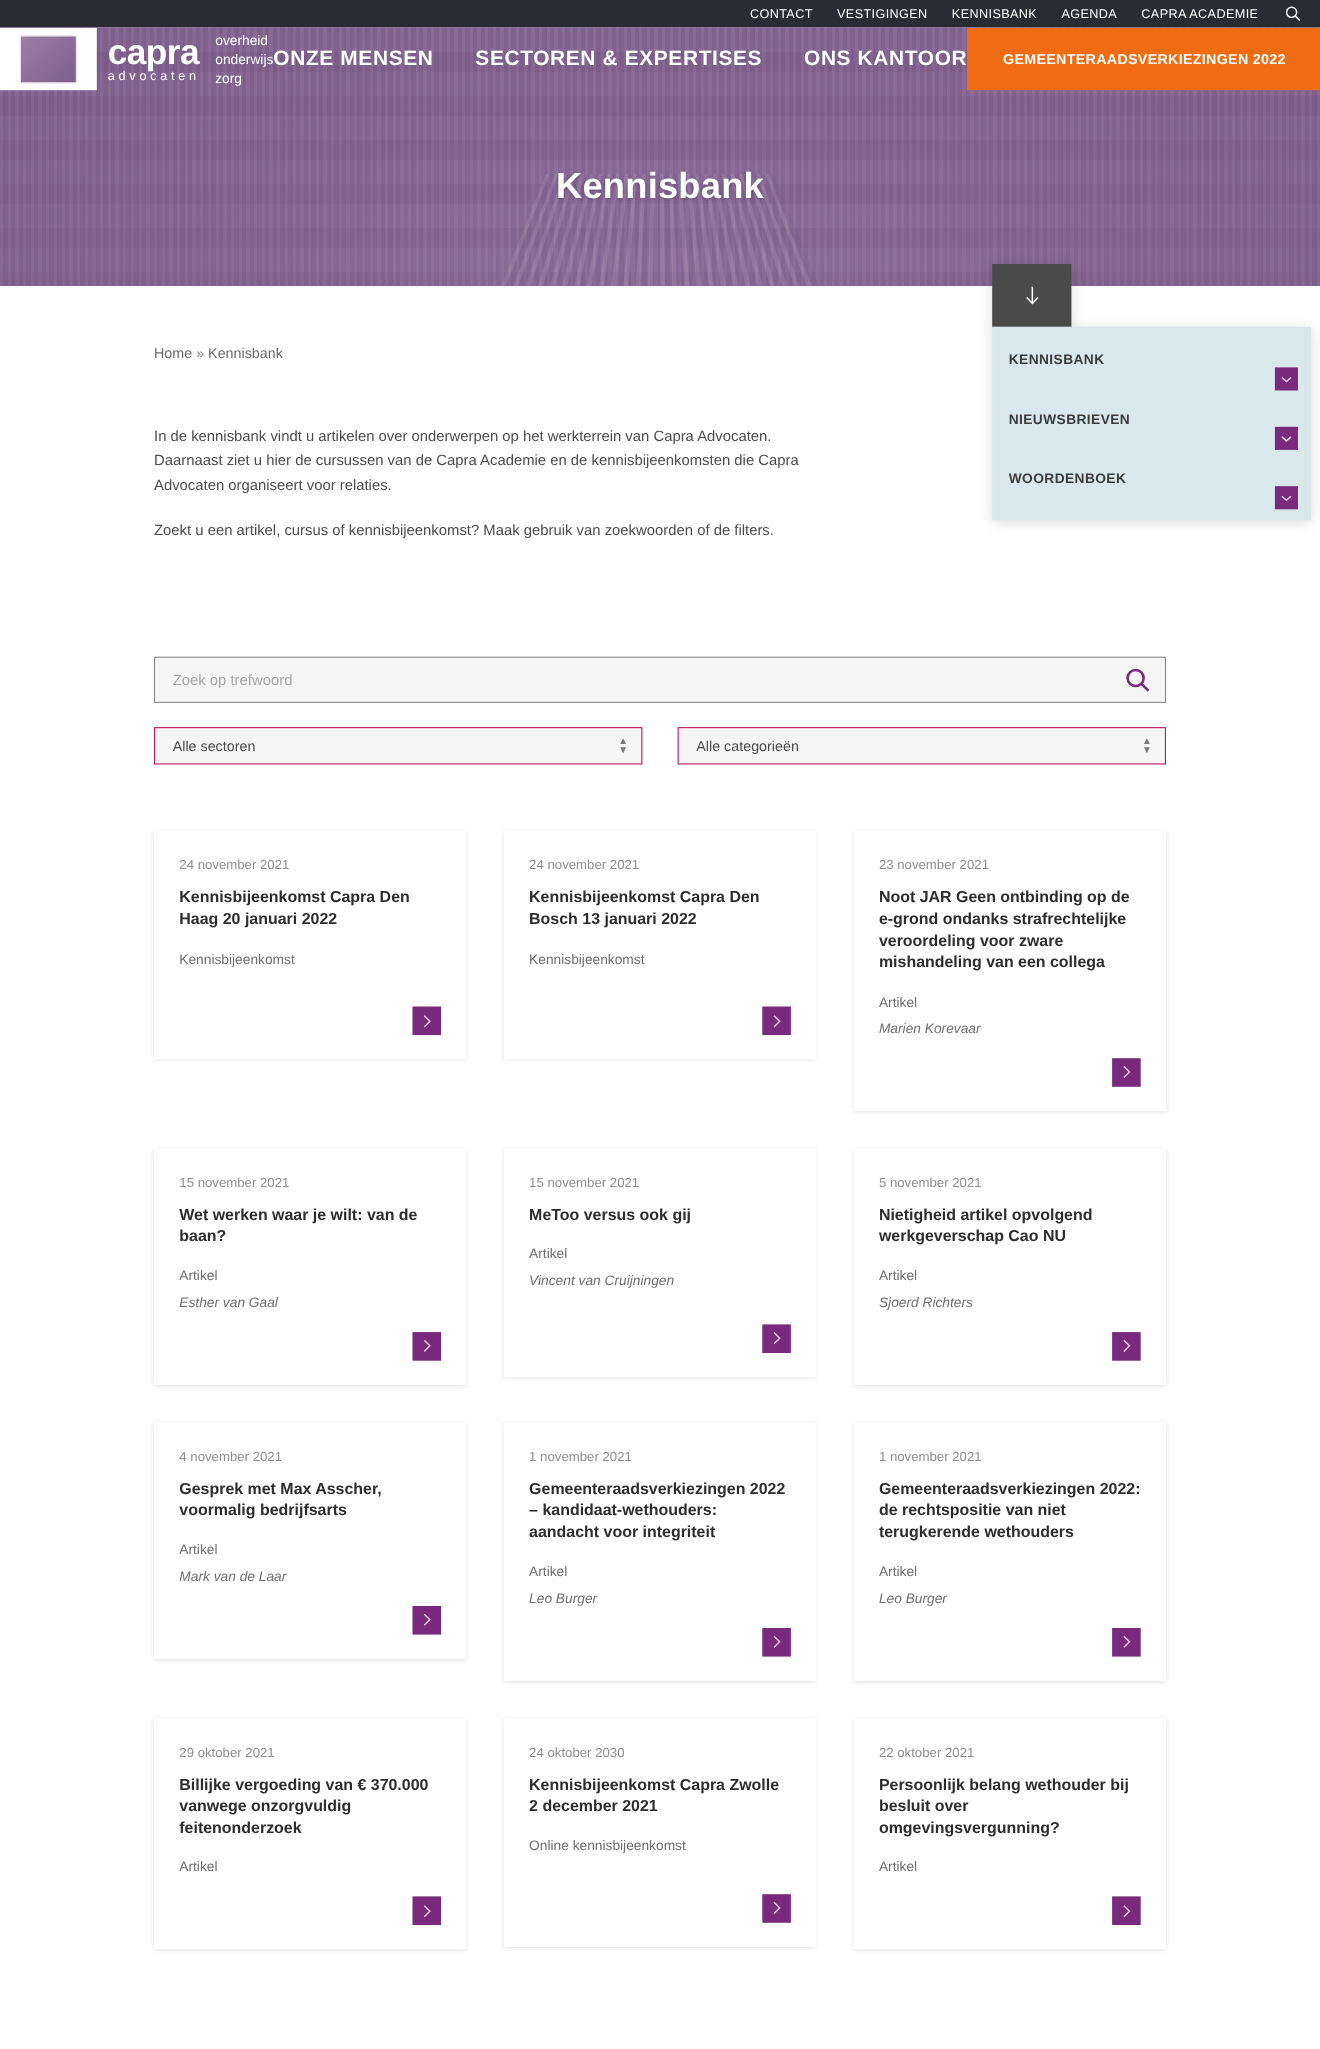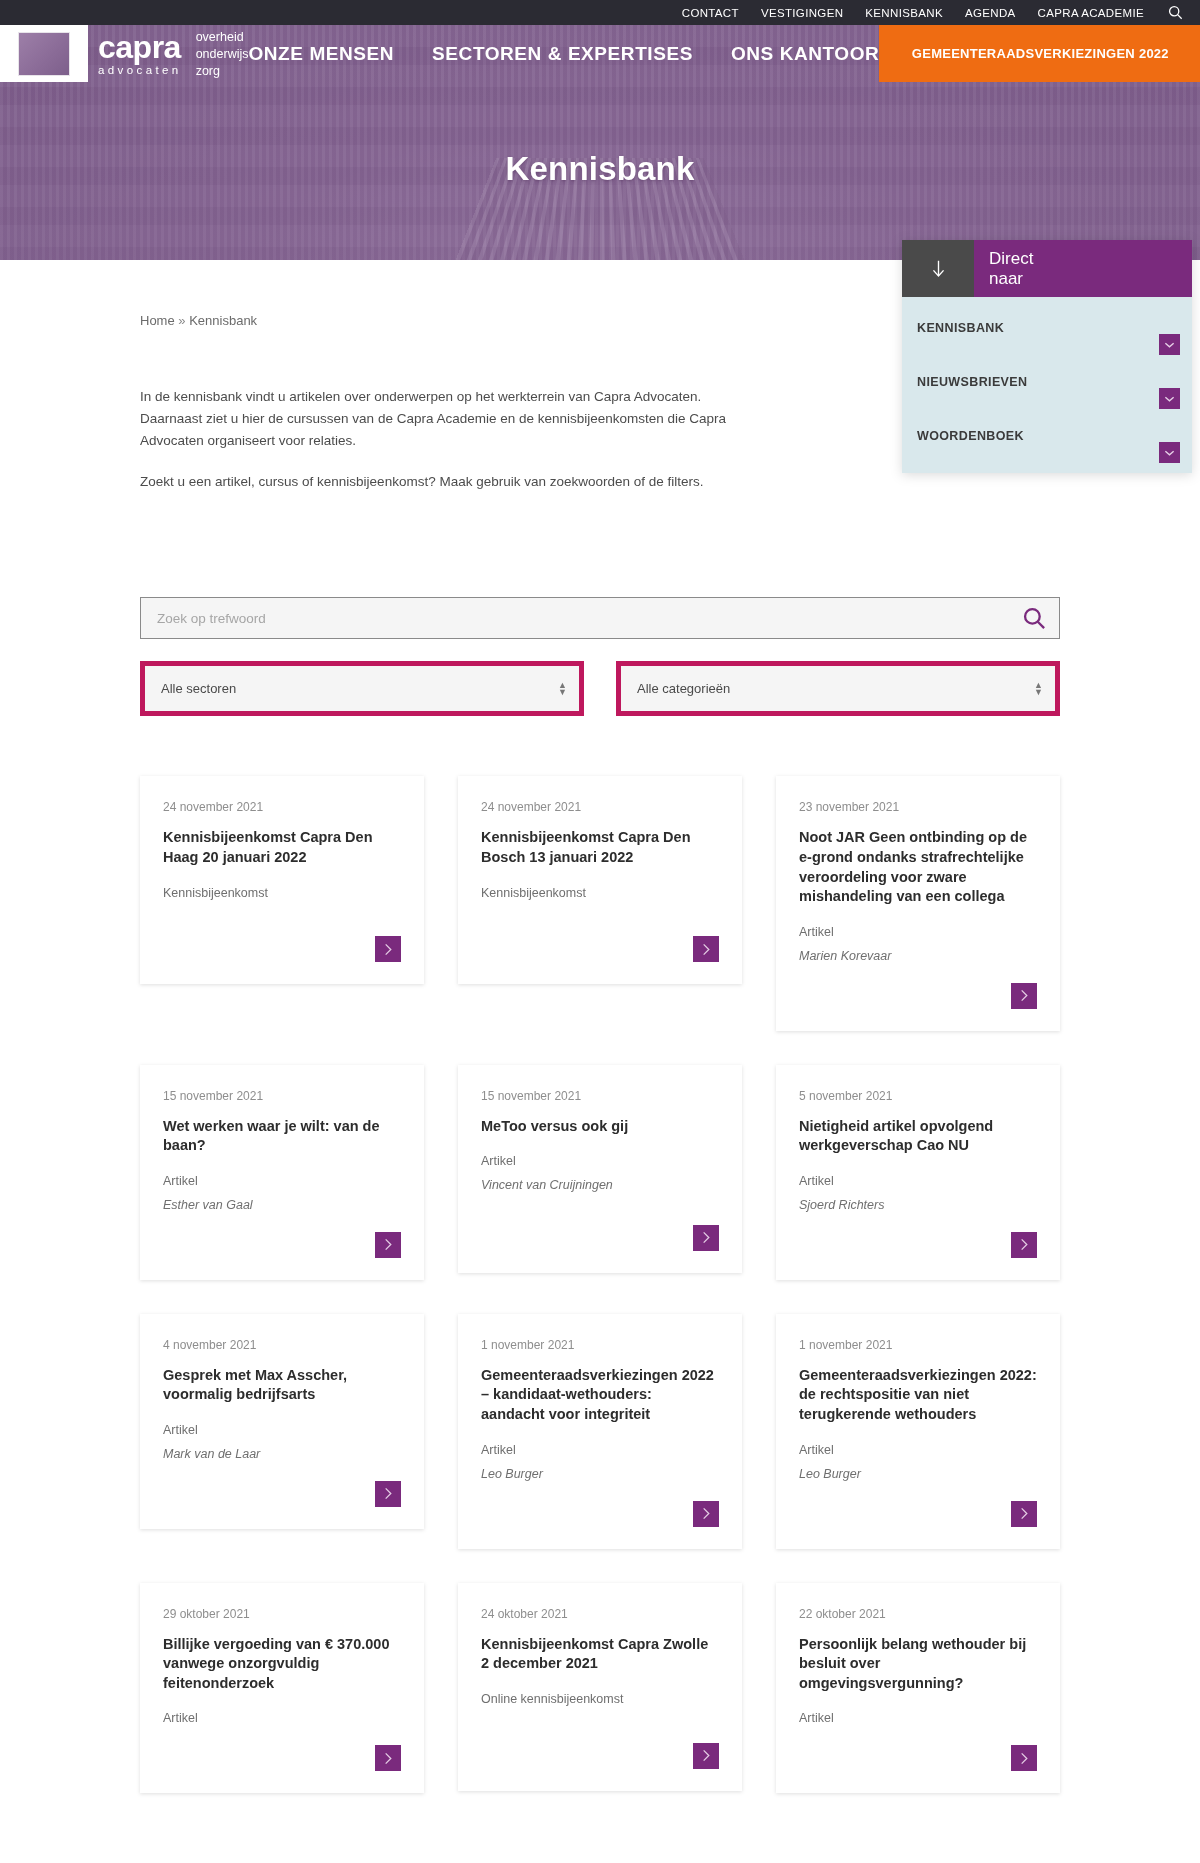--- a/index.html
+++ b/index.html
@@ -304,22 +304,22 @@
   }
 
   .filters {
     display: flex;
     gap: 32px;
     margin-top: 22px;
   }
   .select-wrap {
     position: relative;
     flex: 1;
-    height: 55px;
-    border: 5px solid #be185d;
+    height: 34px;
+    border: 1px solid #be185d;
     background: #f5f5f5;
     display: flex;
     align-items: center;
     padding: 0 30px 0 16px;
   }
   .select-wrap .sel-text {
     font-size: 13px;
     color: #4a4a4a;
   }
   .sel-caret {
@@ -449,24 +449,20 @@
       </div>
 
       <div class="directnaar">
         <div class="dn-head">
           <div class="dn-arrow">
             <svg width="19" height="22" viewBox="0 0 20 24" fill="none" stroke="#ffffff" stroke-width="1.5">
               <line x1="10" y1="3" x2="10" y2="19"></line>
               <polyline points="4.5,13.5 10,19.5 15.5,13.5"></polyline>
             </svg>
           </div>
-          <div class="dn-label">
-            <div>Direct</div>
-            <div>naar</div>
-          </div>
         </div>
         <div class="dn-list">
           <div class="dn-item">
             <span class="dn-text">KENNISBANK</span>
             <span class="dn-chev">
               <svg width="11" height="8" viewBox="0 0 12 8" fill="none" stroke="#e6cfe6" stroke-width="1.5">
                   <polyline points="1.5,2 6,6 10.5,2"></polyline>
                 </svg>
             </span>
           </div>
@@ -649,21 +645,21 @@
 
           <div class="card-spacer"></div>
           <div class="card-arrow">
             <svg width="10" height="13" viewBox="0 0 10 14" fill="none" stroke="#e3cbe3" stroke-width="1.4">
                 <polyline points="2.5,1.5 8,7 2.5,12.5"></polyline>
               </svg>
           </div>
         </div>
 
         <div class="card">
-          <div class="card-date">24 oktober 2021</div>
+          <div class="card-date">24 oktober 2030</div>
           <div class="card-title">Kennisbijeenkomst Capra Zwolle 2 december 2021</div>
           <div class="card-type">Online kennisbijeenkomst</div>
 
           <div class="card-spacer"></div>
           <div class="card-arrow">
             <svg width="10" height="13" viewBox="0 0 10 14" fill="none" stroke="#e3cbe3" stroke-width="1.4">
                 <polyline points="2.5,1.5 8,7 2.5,12.5"></polyline>
               </svg>
           </div>
         </div>

